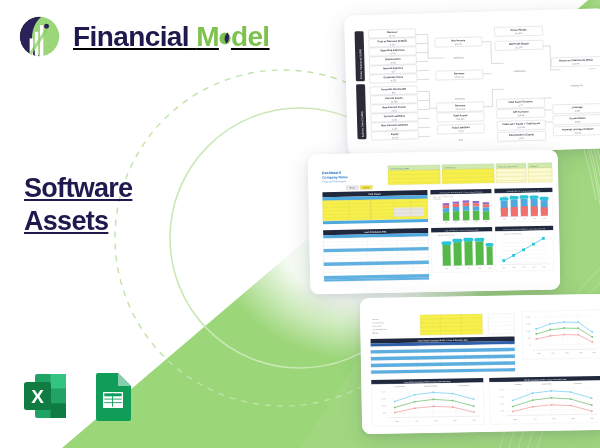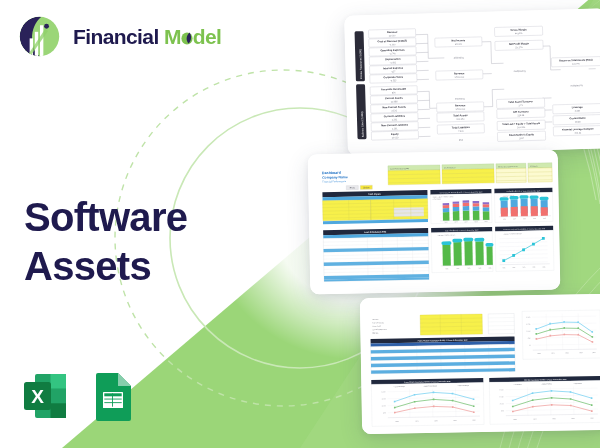--- a/index.html
+++ b/index.html
@@ -10,28 +10,28 @@
     position:relative;
   }
   .stage { position:absolute; inset:0; overflow:hidden; background:#fff; }
 
   
   .bg-svg { position:absolute; inset:0; width:600px; height:448px; }
 
   
   .logo-row { position:absolute; left:17px; top:14px; display:flex; align-items:center; gap:11px; }
   .logo-mark { width:45px; height:45px; flex:0 0 45px; }
-  .logo-text { font-size:21px; font-weight:bold; letter-spacing:-0.6px; line-height:1; white-space:nowrap; display:flex; align-items:center; }
+  .logo-text { font-size:28px; font-weight:bold; letter-spacing:-0.6px; line-height:1; white-space:nowrap; display:flex; align-items:center;text-decoration:underline; }
   .lt-fin { color:#1F1A4E; }
   .lt-mod { color:#7DC24F; display:inline-flex; align-items:center; }
   .drop { width:12px; height:19px; margin:0 0px; position:relative; top:1px; }
 
   
-  .headline { position:absolute; left:24px; top:193px; color:#1F1A4E;
-    font-size:40px; font-weight:bold; line-height:1.22; letter-spacing:-0.7px; }
+  .headline { position:absolute; left:24px; top:172px; color:#1F1A4E;
+    font-size:27px; font-weight:bold; line-height:1.22; letter-spacing:-0.7px;text-decoration:underline; }
 
   
   .apps { position:absolute; left:22px; top:371px; display:flex; gap:22px; align-items:flex-start; }
   .app-ico { width:46px; height:50px; }
 
   
   .card {
     position:absolute; background:#ffffff; border-radius:9px;
     box-shadow:0 7px 22px rgba(60,70,95,0.17), 0 2px 6px rgba(60,70,95,0.08);
     overflow:hidden;

